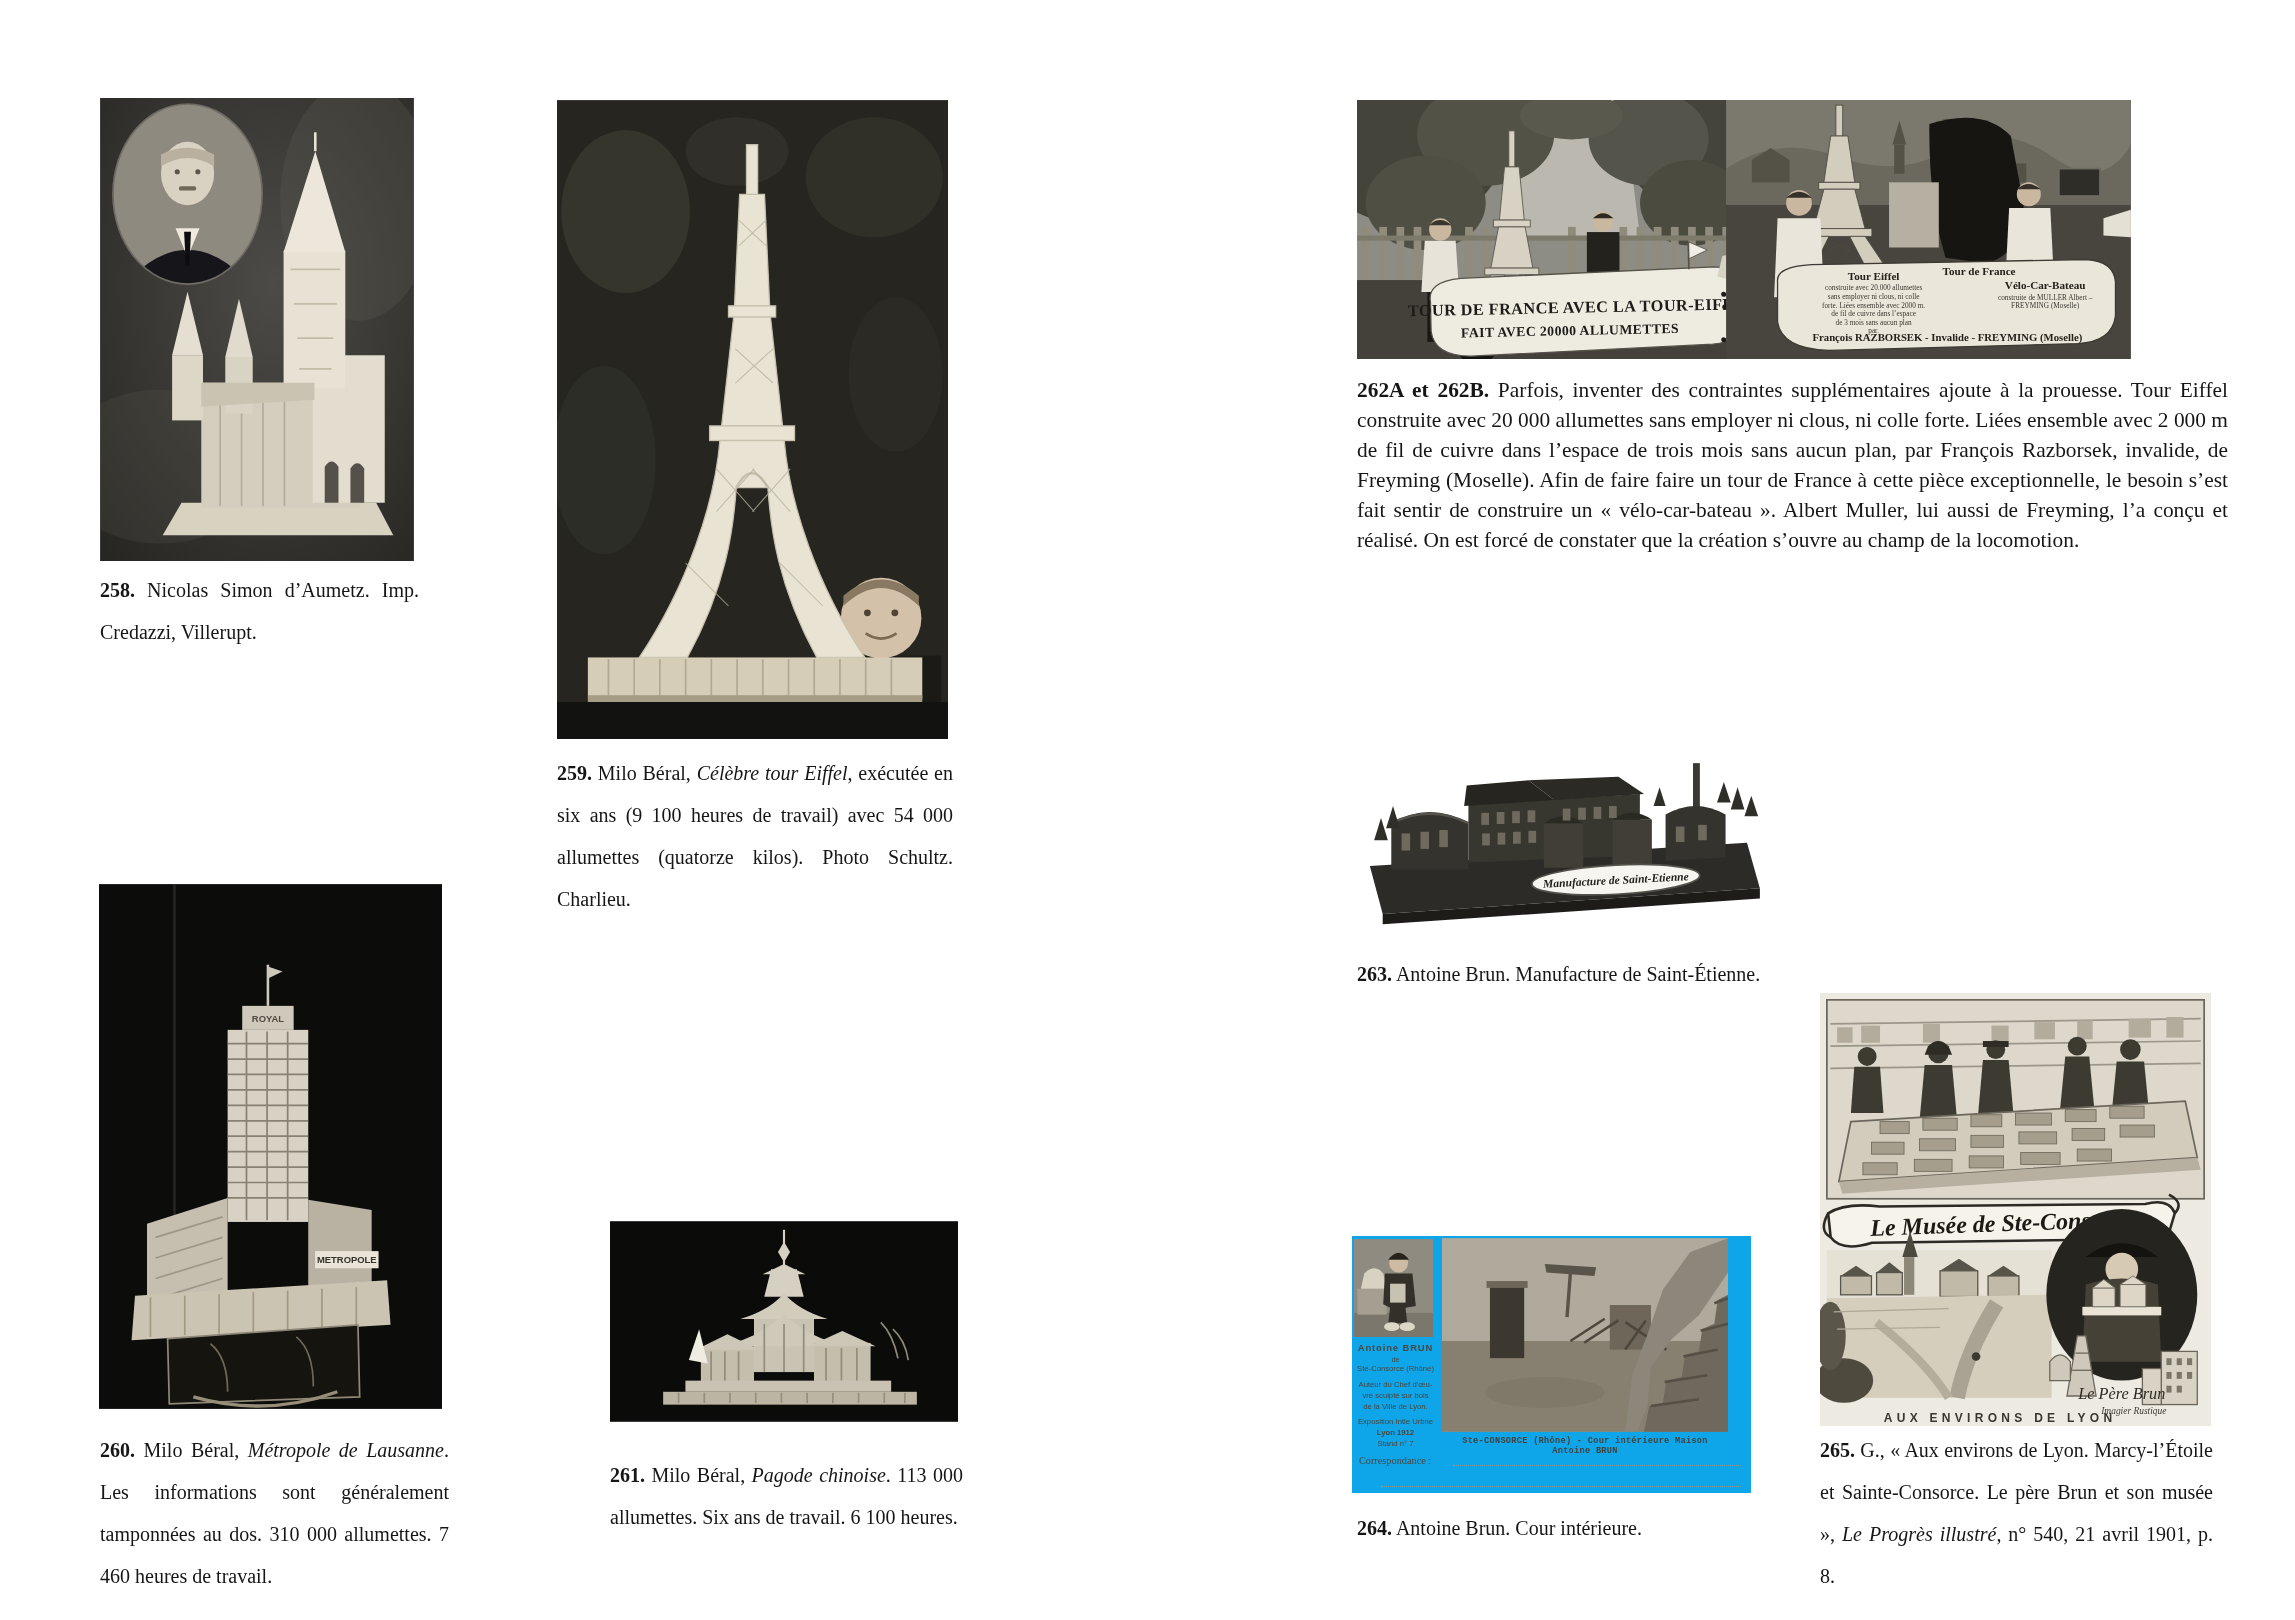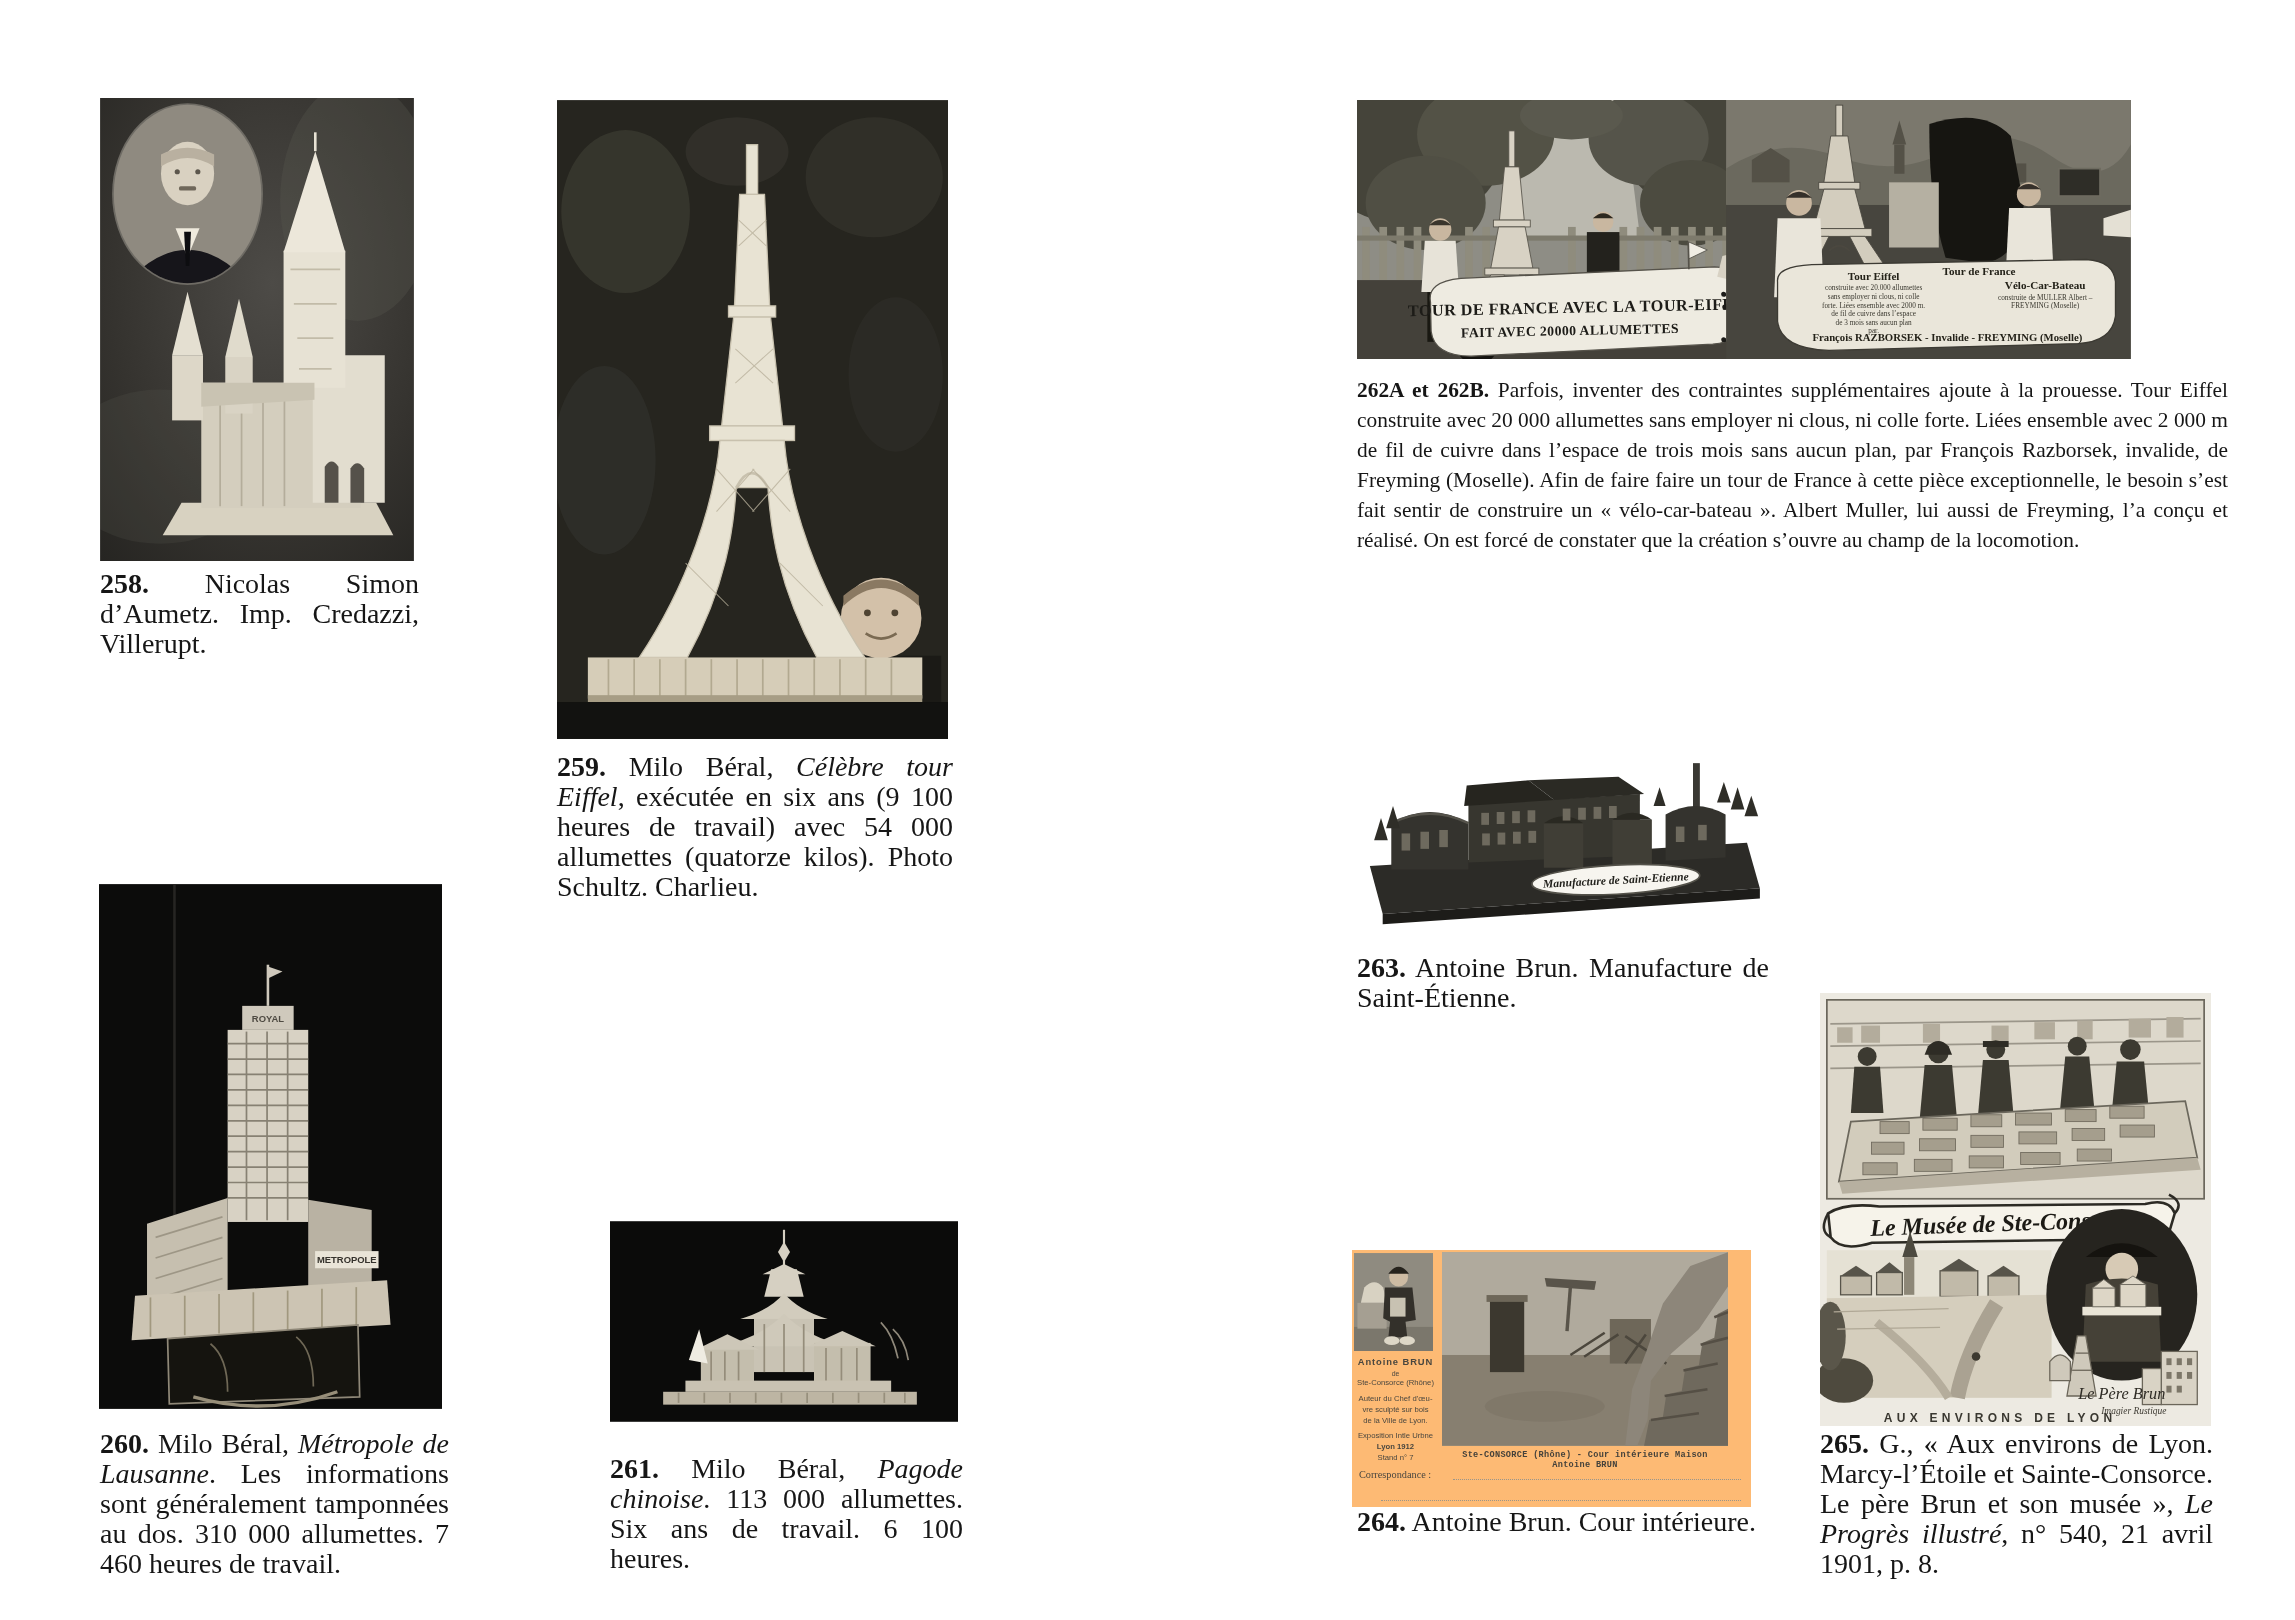--- a/index.html
+++ b/index.html
@@ -1,26 +1,26 @@
 <!DOCTYPE html>
 <html style="font-size:13.7px"><head>
 <meta charset="utf-8">
 <style>
   html,body{margin:0;padding:0;background:#ffffff;}
   #page{position:relative;width:2295px;height:1621px;background:#ffffff;overflow:hidden;
         font-family:"Liberation Serif", serif;color:#1b1b1b;}
   .fig{position:absolute;}
   .fig svg{display:block;}
-  .cap{position:absolute;margin:0;font-size:28px;line-height:30px;text-align:justify;
+  .cap{position:absolute;margin:0;font-size:20px;line-height:42px;text-align:justify;
        color:#161616;font-family:"Liberation Serif", serif;}
   .cap b{font-weight:700;}
   .cap .it{font-style:italic;}
   #cap262{font-size:21.4px;line-height:30px;}
   
-  #fig264{background:#fdba74;margin-top:14px;}
+  #fig264{background:#0ea5e9;}
   .pc-abs{position:absolute;}
   .pc-left{left:0;top:106px;width:87px;text-align:center;color:#4a473f;
            font-family:"Liberation Sans", sans-serif;}
   .pc-left div{margin:0 0 1.7px 0;}
   .pcl-0{font-size:9.4px;font-weight:700;letter-spacing:0.9px;margin-bottom:2.6px !important;}
   .pcl-1{font-size:6.9px;}
   .pcl-2{font-size:7.7px;margin-bottom:6.9px !important;}
   .pcl-3,.pcl-4,.pcl-5{font-size:7.7px;}
   .pcl-5{margin-bottom:6.9px !important;}
   .pcl-6{font-size:7.7px;text-align:center;}

